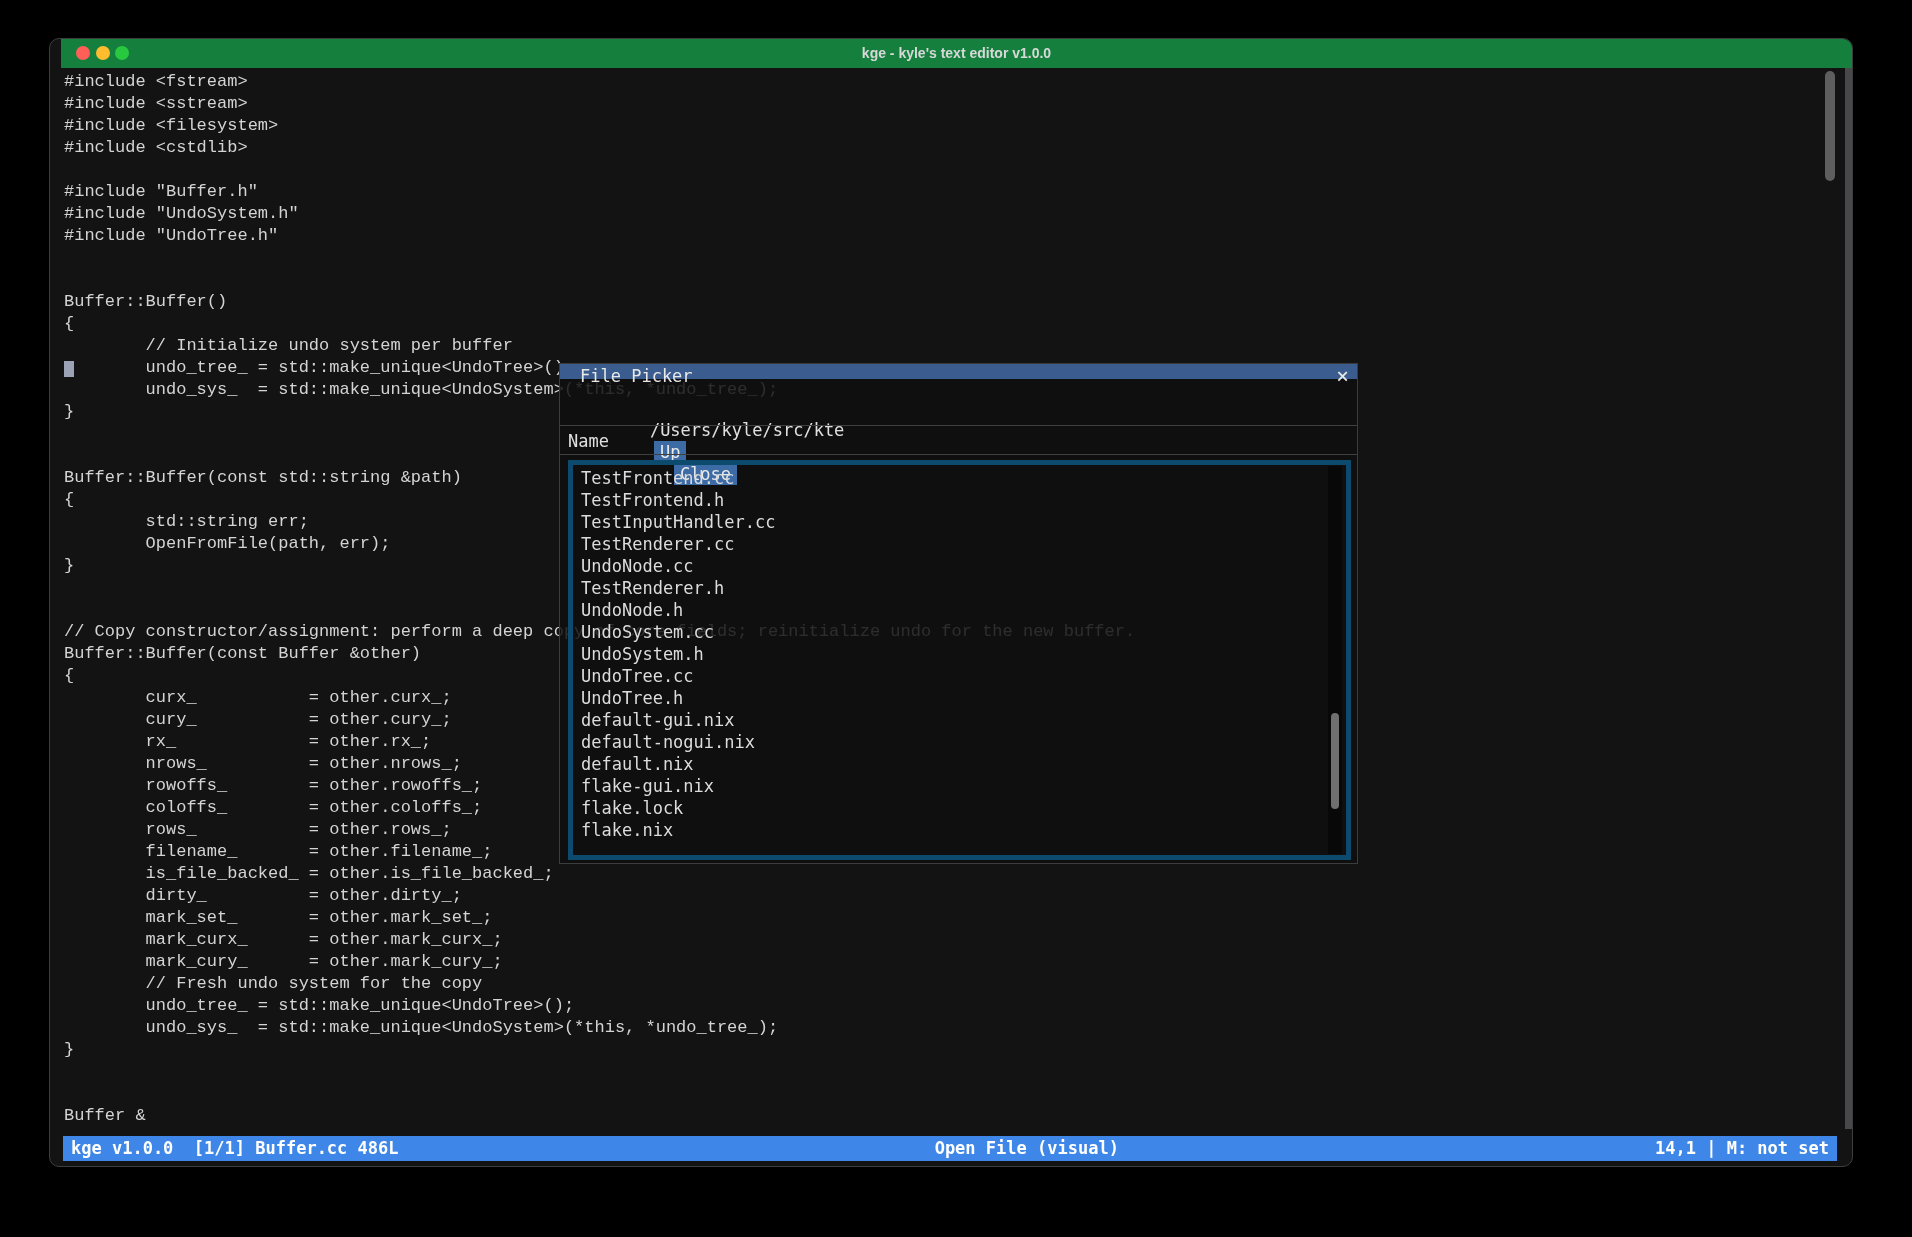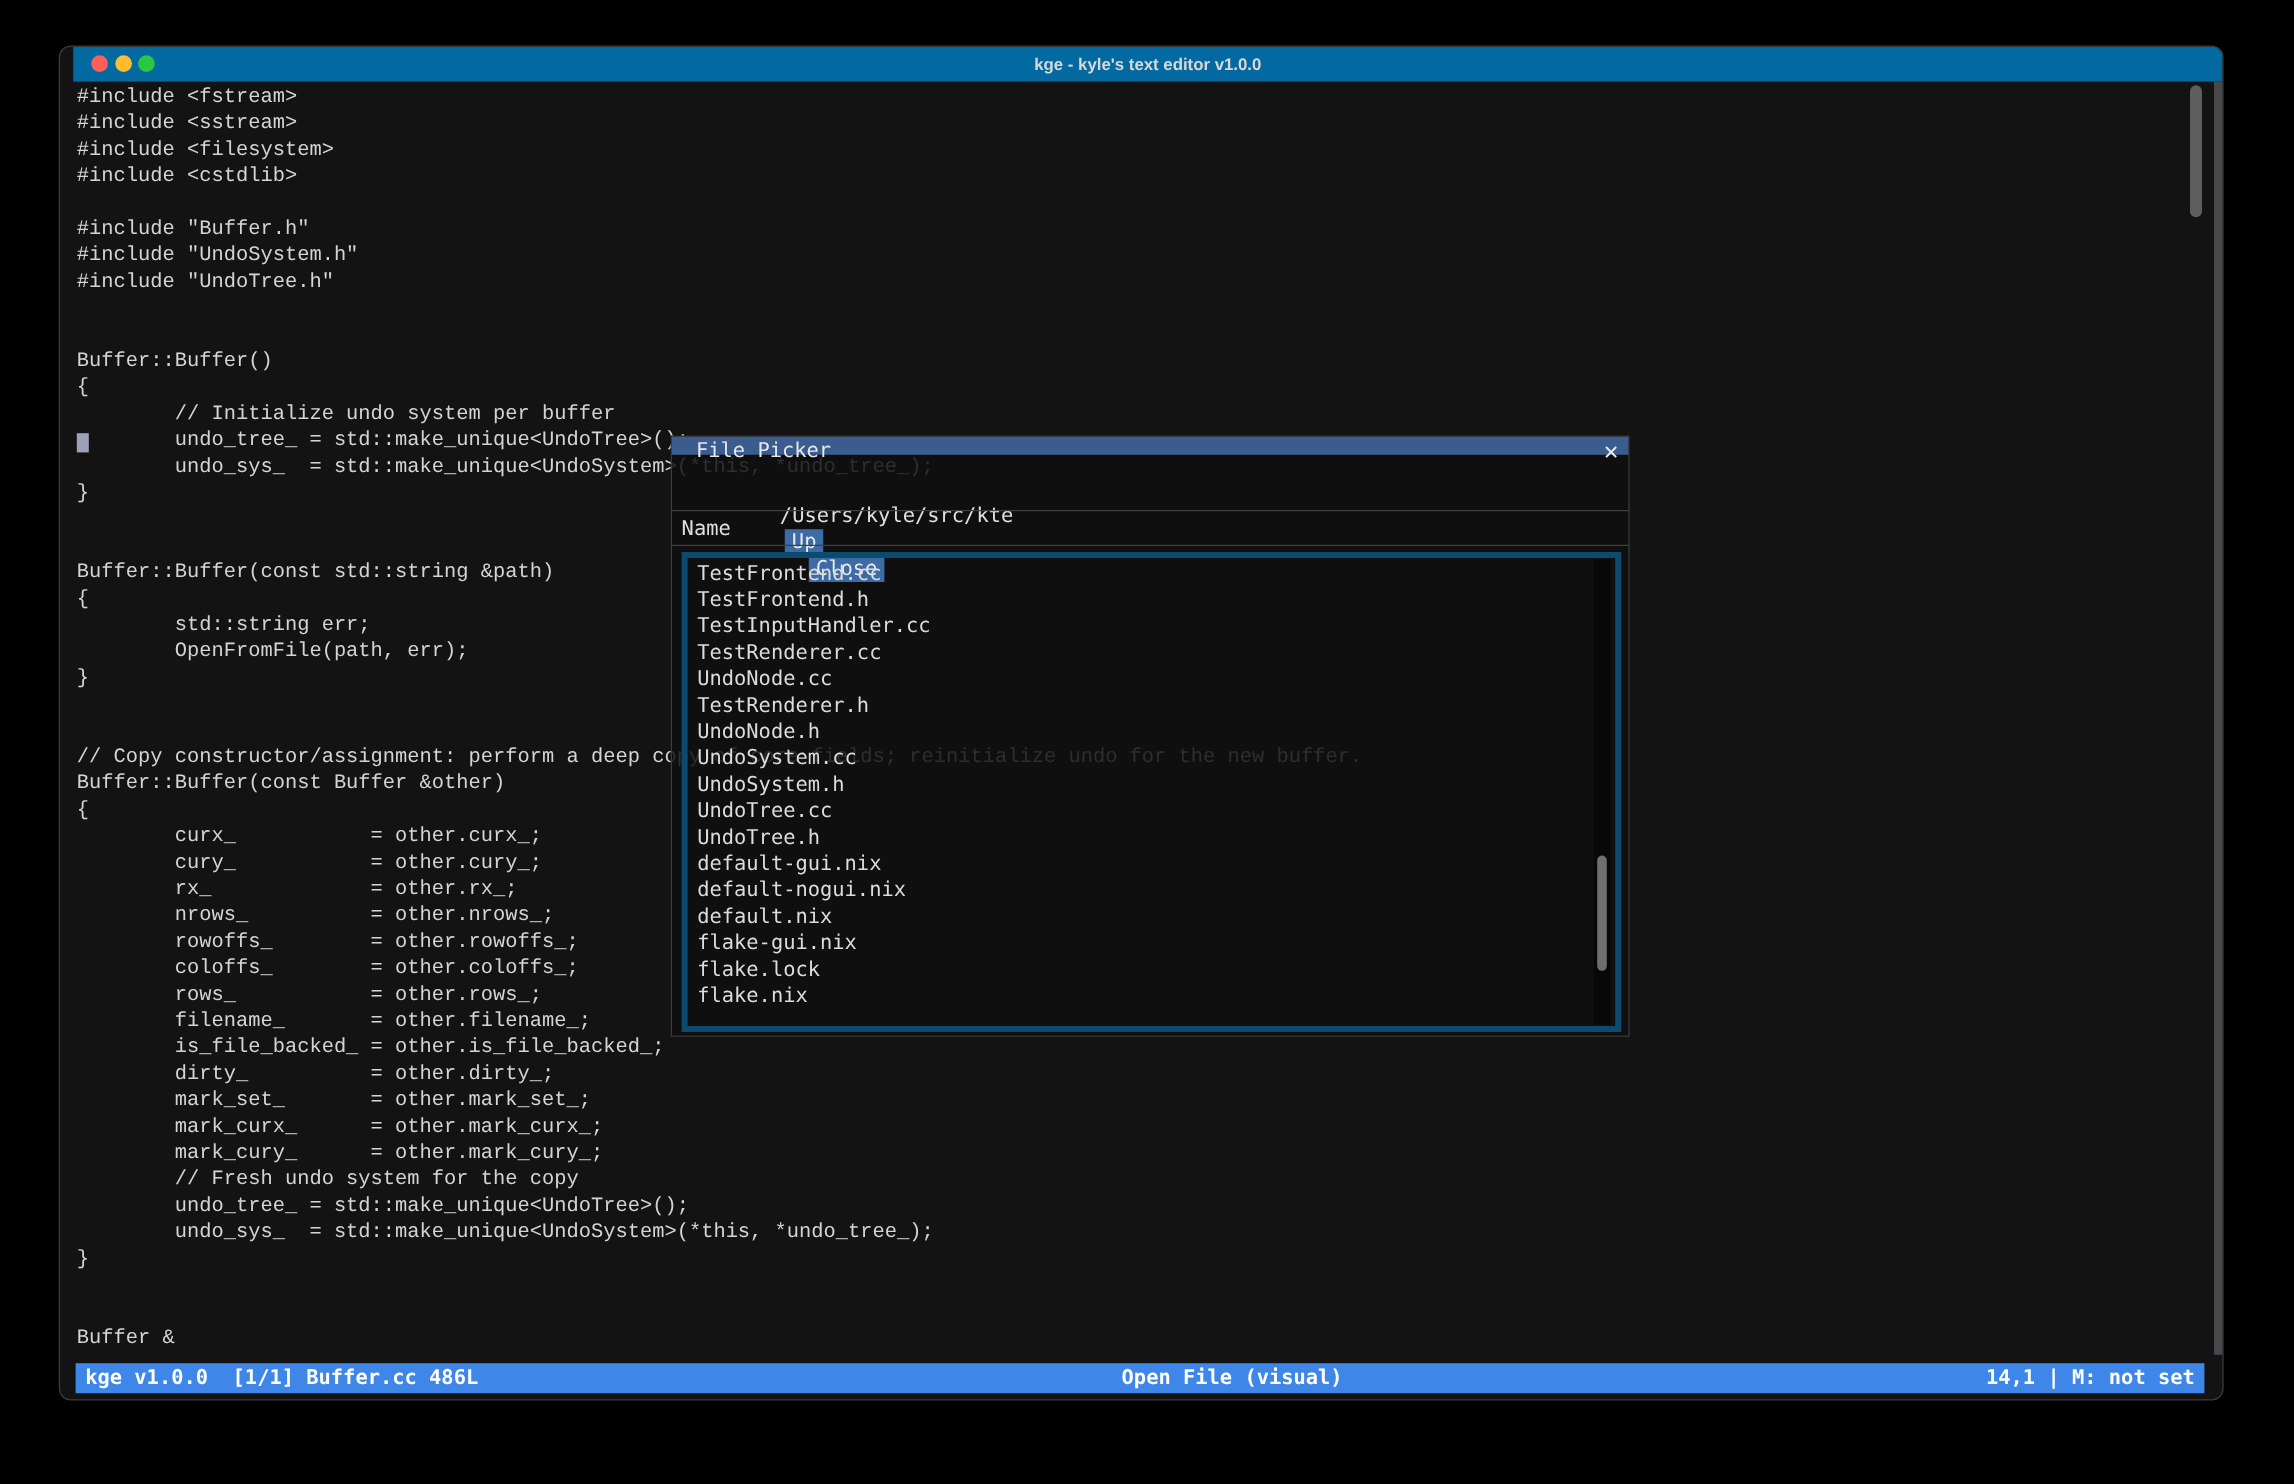--- a/index.html
+++ b/index.html
@@ -3,21 +3,21 @@
 <meta charset="utf-8">
 <style>
   * { margin:0; padding:0; box-sizing:border-box; }
   html,body { width:1912px; height:1237px; background:#000; overflow:hidden;
               font-family:"DejaVu Sans Mono", monospace; }
   .desktop { position:absolute; inset:0; background:#000; }
 
   .window { position:absolute; left:49px; top:38px; width:1804px; height:1129px;
             background:#131313; border:1px solid #3e3e40; border-radius:10px; overflow:hidden; }
 
-  .titlebar { position:absolute; left:11px; top:0; right:0; height:29px; background:#0369a1; }
+  .titlebar { position:absolute; left:11px; top:0; right:0; height:29px; background:#15803d; }
   .light { position:absolute; top:7px; width:14px; height:14px; border-radius:50%; }
   .light.red { left:15px; background:#ff5f57; }
   .light.yellow { left:35px; background:#febc2e; }
   .light.green { left:54px; background:#28c840; }
   .win-title { position:absolute; left:0; right:0; top:0; height:29px; line-height:29px;
                text-align:center; color:#d8d8d8; font-family:"Liberation Sans", sans-serif;
                font-size:14px; font-weight:bold; }
 
   .editor { position:absolute; left:0; top:29px; right:0; bottom:0; }
   pre.code { position:absolute; left:14px; top:3px; margin:0; white-space:pre;

